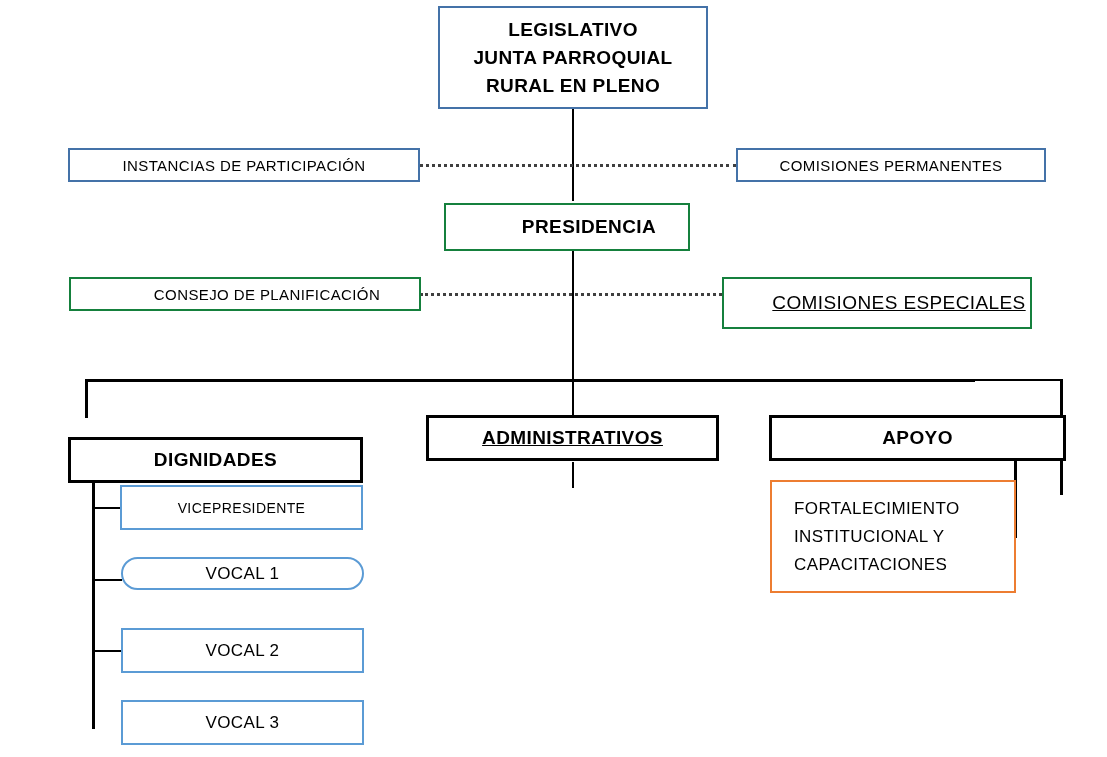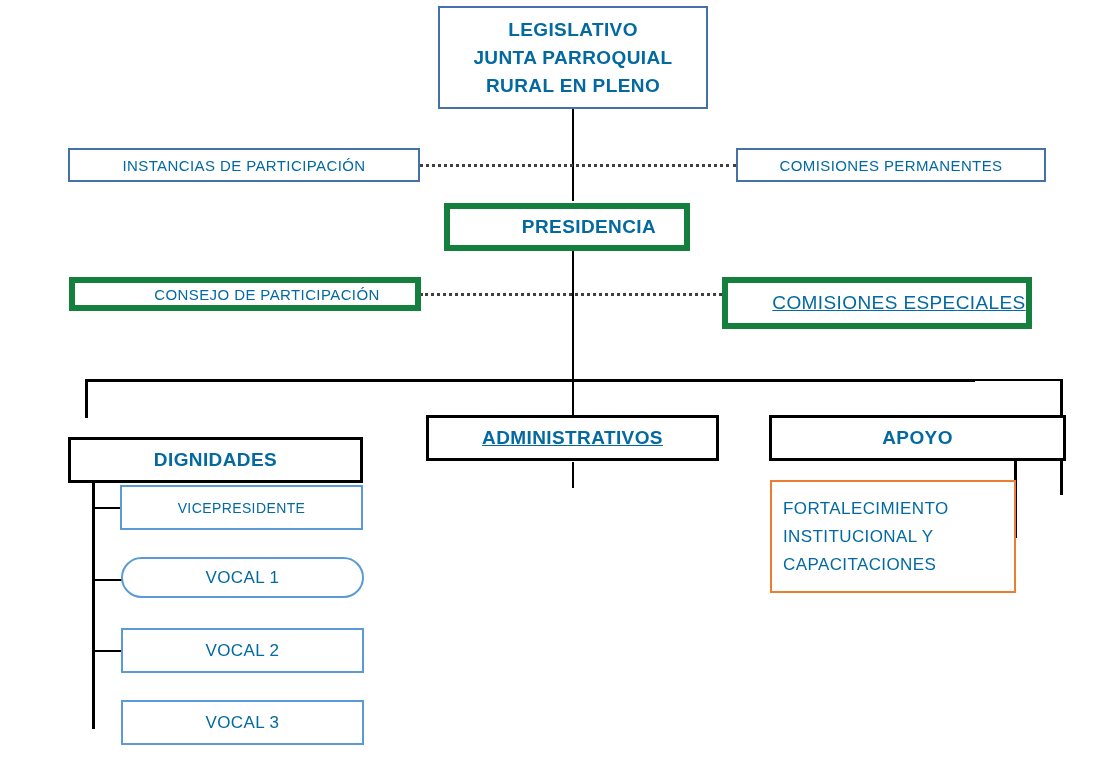--- a/index.html
+++ b/index.html
@@ -21,34 +21,34 @@
 
   
   .node {
     position: absolute;
     box-sizing: border-box;
     display: flex;
     align-items: center;
     justify-content: center;
     text-align: center;
     background: #ffffff;
-    color: #0369a1;
+    color: #000000;
     letter-spacing: 0.4px;
     z-index: 5;
   }
   .node .label {
     display: block;
     width: 100%;
     white-space: pre-line;
   }
 
   
   .b-blue   { border: 2px solid #4472a8; }
   .b-blue-l { border: 2px solid #5b9bd5; }
-  .b-green  { border: 6px solid #15803d; padding-left: 44px; }
+  .b-green  { border: 2px solid #15803d; padding-left: 44px; }
   .b-black  { border: 3px solid #000000; }
   .b-grey   { border: 2px solid #a6a6a6; }
   .b-orange { border: 2px solid #ed7d31; }
 
   
   .t-bold      { font-weight: bold; }
   .t-reg       { font-weight: normal; }
 
   
   .line {
@@ -112,21 +112,21 @@
 
   <div class="node b-blue t-reg" style="left:736px; top:148px; width:310px; height:34px; font-size:15px;">
     <span class="label">COMISIONES PERMANENTES</span>
   </div>
 
   <div class="node b-green t-bold" style="left:444px; top:203px; width:246px; height:48px; font-size:19px;">
     <span class="label">PRESIDENCIA</span>
   </div>
 
   <div class="node b-green t-reg" style="left:69px; top:277px; width:352px; height:34px; font-size:15px;">
-    <span class="label">CONSEJO DE PARTICIPACIÓN</span>
+    <span class="label">CONSEJO DE PLANIFICACIÓN</span>
   </div>
 
   <div class="node b-green t-reg" style="left:722px; top:277px; width:310px; height:52px; font-size:19px;text-decoration:underline;">
     <span class="label">COMISIONES ESPECIALES</span>
   </div>
 
   <div class="node b-black t-bold" style="left:68px; top:417px; width:295px; height:46px; font-size:19px;margin-top:20px;">
     <span class="label">DIGNIDADES</span>
   </div>
 
@@ -135,32 +135,32 @@
   </div>
 
   <div class="node b-black t-bold" style="left:769px; top:415px; width:297px; height:46px; font-size:19px;">
     <span class="label">APOYO</span>
   </div>
 
   <div class="node b-blue-l t-reg" style="left:120px; top:485px; width:243px; height:45px; font-size:14px;">
     <span class="label">VICEPRESIDENTE</span>
   </div>
 
-  <div class="node b-blue-l t-reg" style="left:121px; top:557px; width:243px; height:41px; font-size:17px;border-radius:21px;">
+  <div class="node b-blue-l t-reg" style="left:121px; top:557px; width:243px; height:33px; font-size:17px;border-radius:21px;">
     <span class="label">VOCAL 1</span>
   </div>
 
   <div class="node b-blue-l t-reg" style="left:121px; top:628px; width:243px; height:45px; font-size:17px;">
     <span class="label">VOCAL 2</span>
   </div>
 
   <div class="node b-blue-l t-reg" style="left:121px; top:700px; width:243px; height:45px; font-size:17px;text-align:center;">
     <span class="label">VOCAL 3</span>
   </div>
 
 
-  <div class="node b-orange t-reg" style="left:770px; top:480px; width:246px; height:113px; font-size:17px; line-height:28px; justify-content:flex-start; padding-left:11px;">
+  <div class="node b-orange t-reg" style="left:770px; top:480px; width:246px; height:113px; font-size:17px; line-height:28px; justify-content:flex-start; padding-left:22px;">
     <span class="label" style="text-align:left;">FORTALECIMIENTO
 INSTITUCIONAL   Y
 CAPACITACIONES</span>
   </div>
 
 </div>
 
 </body></html>

